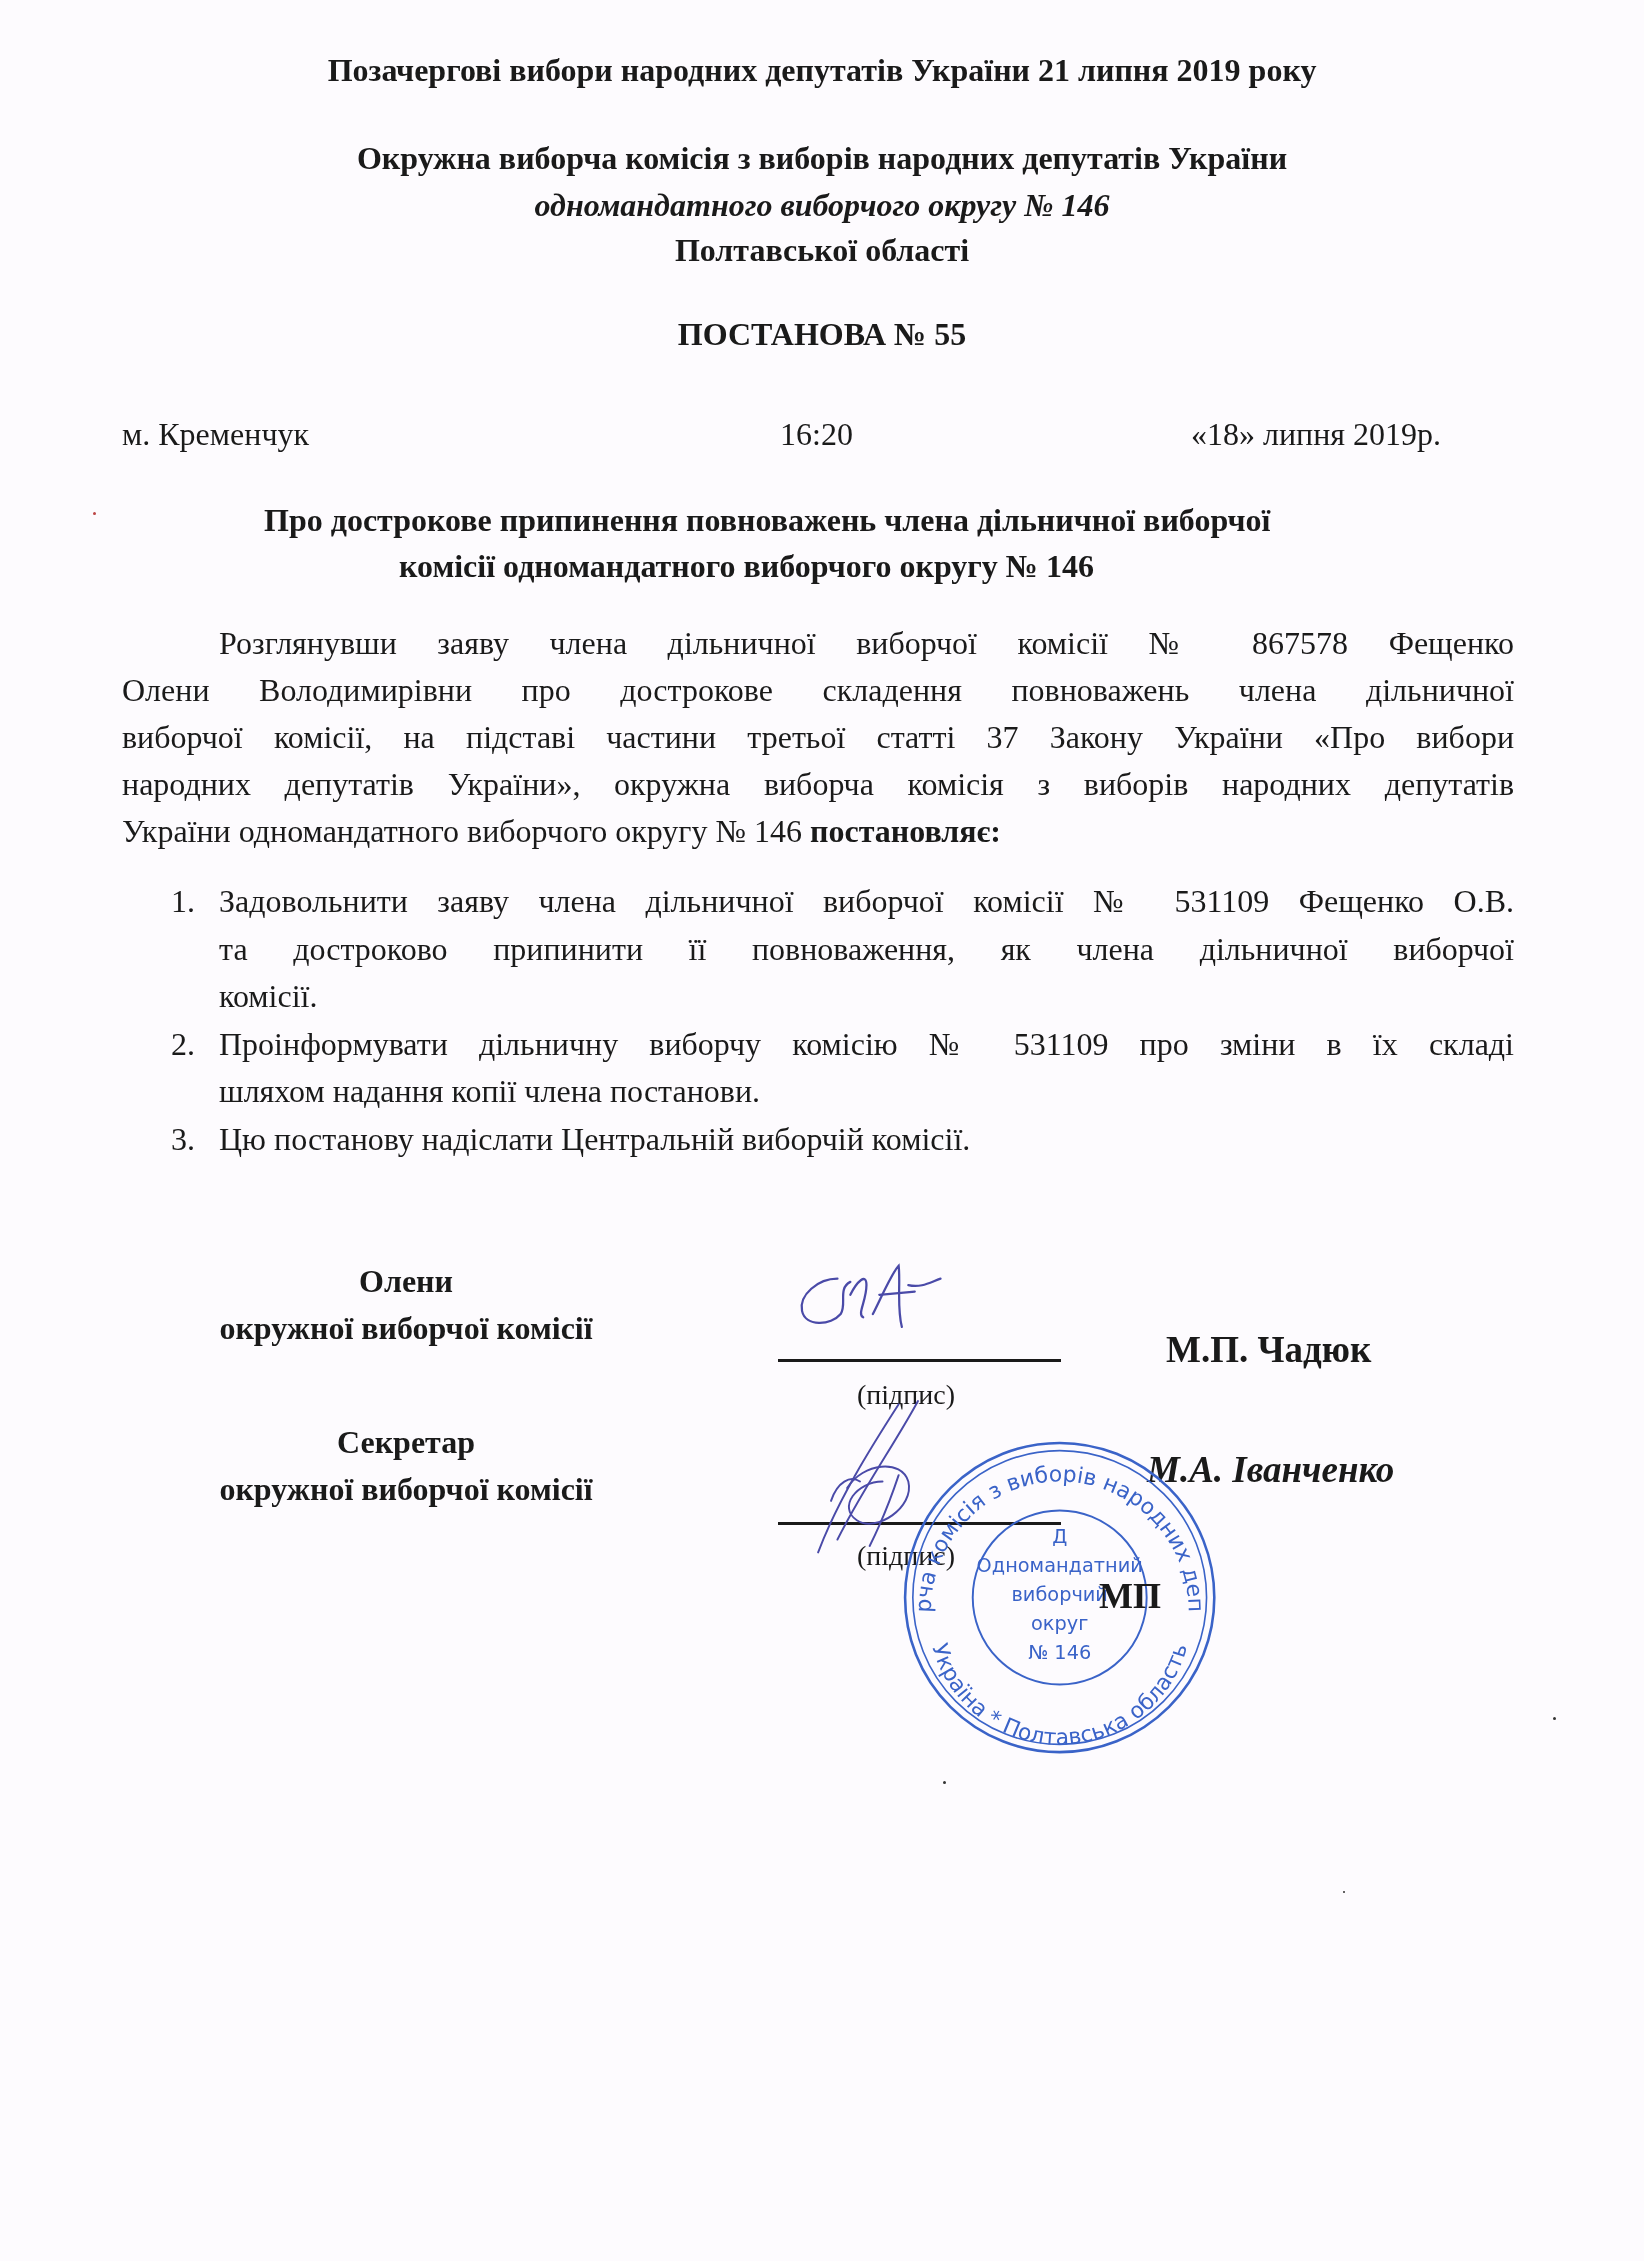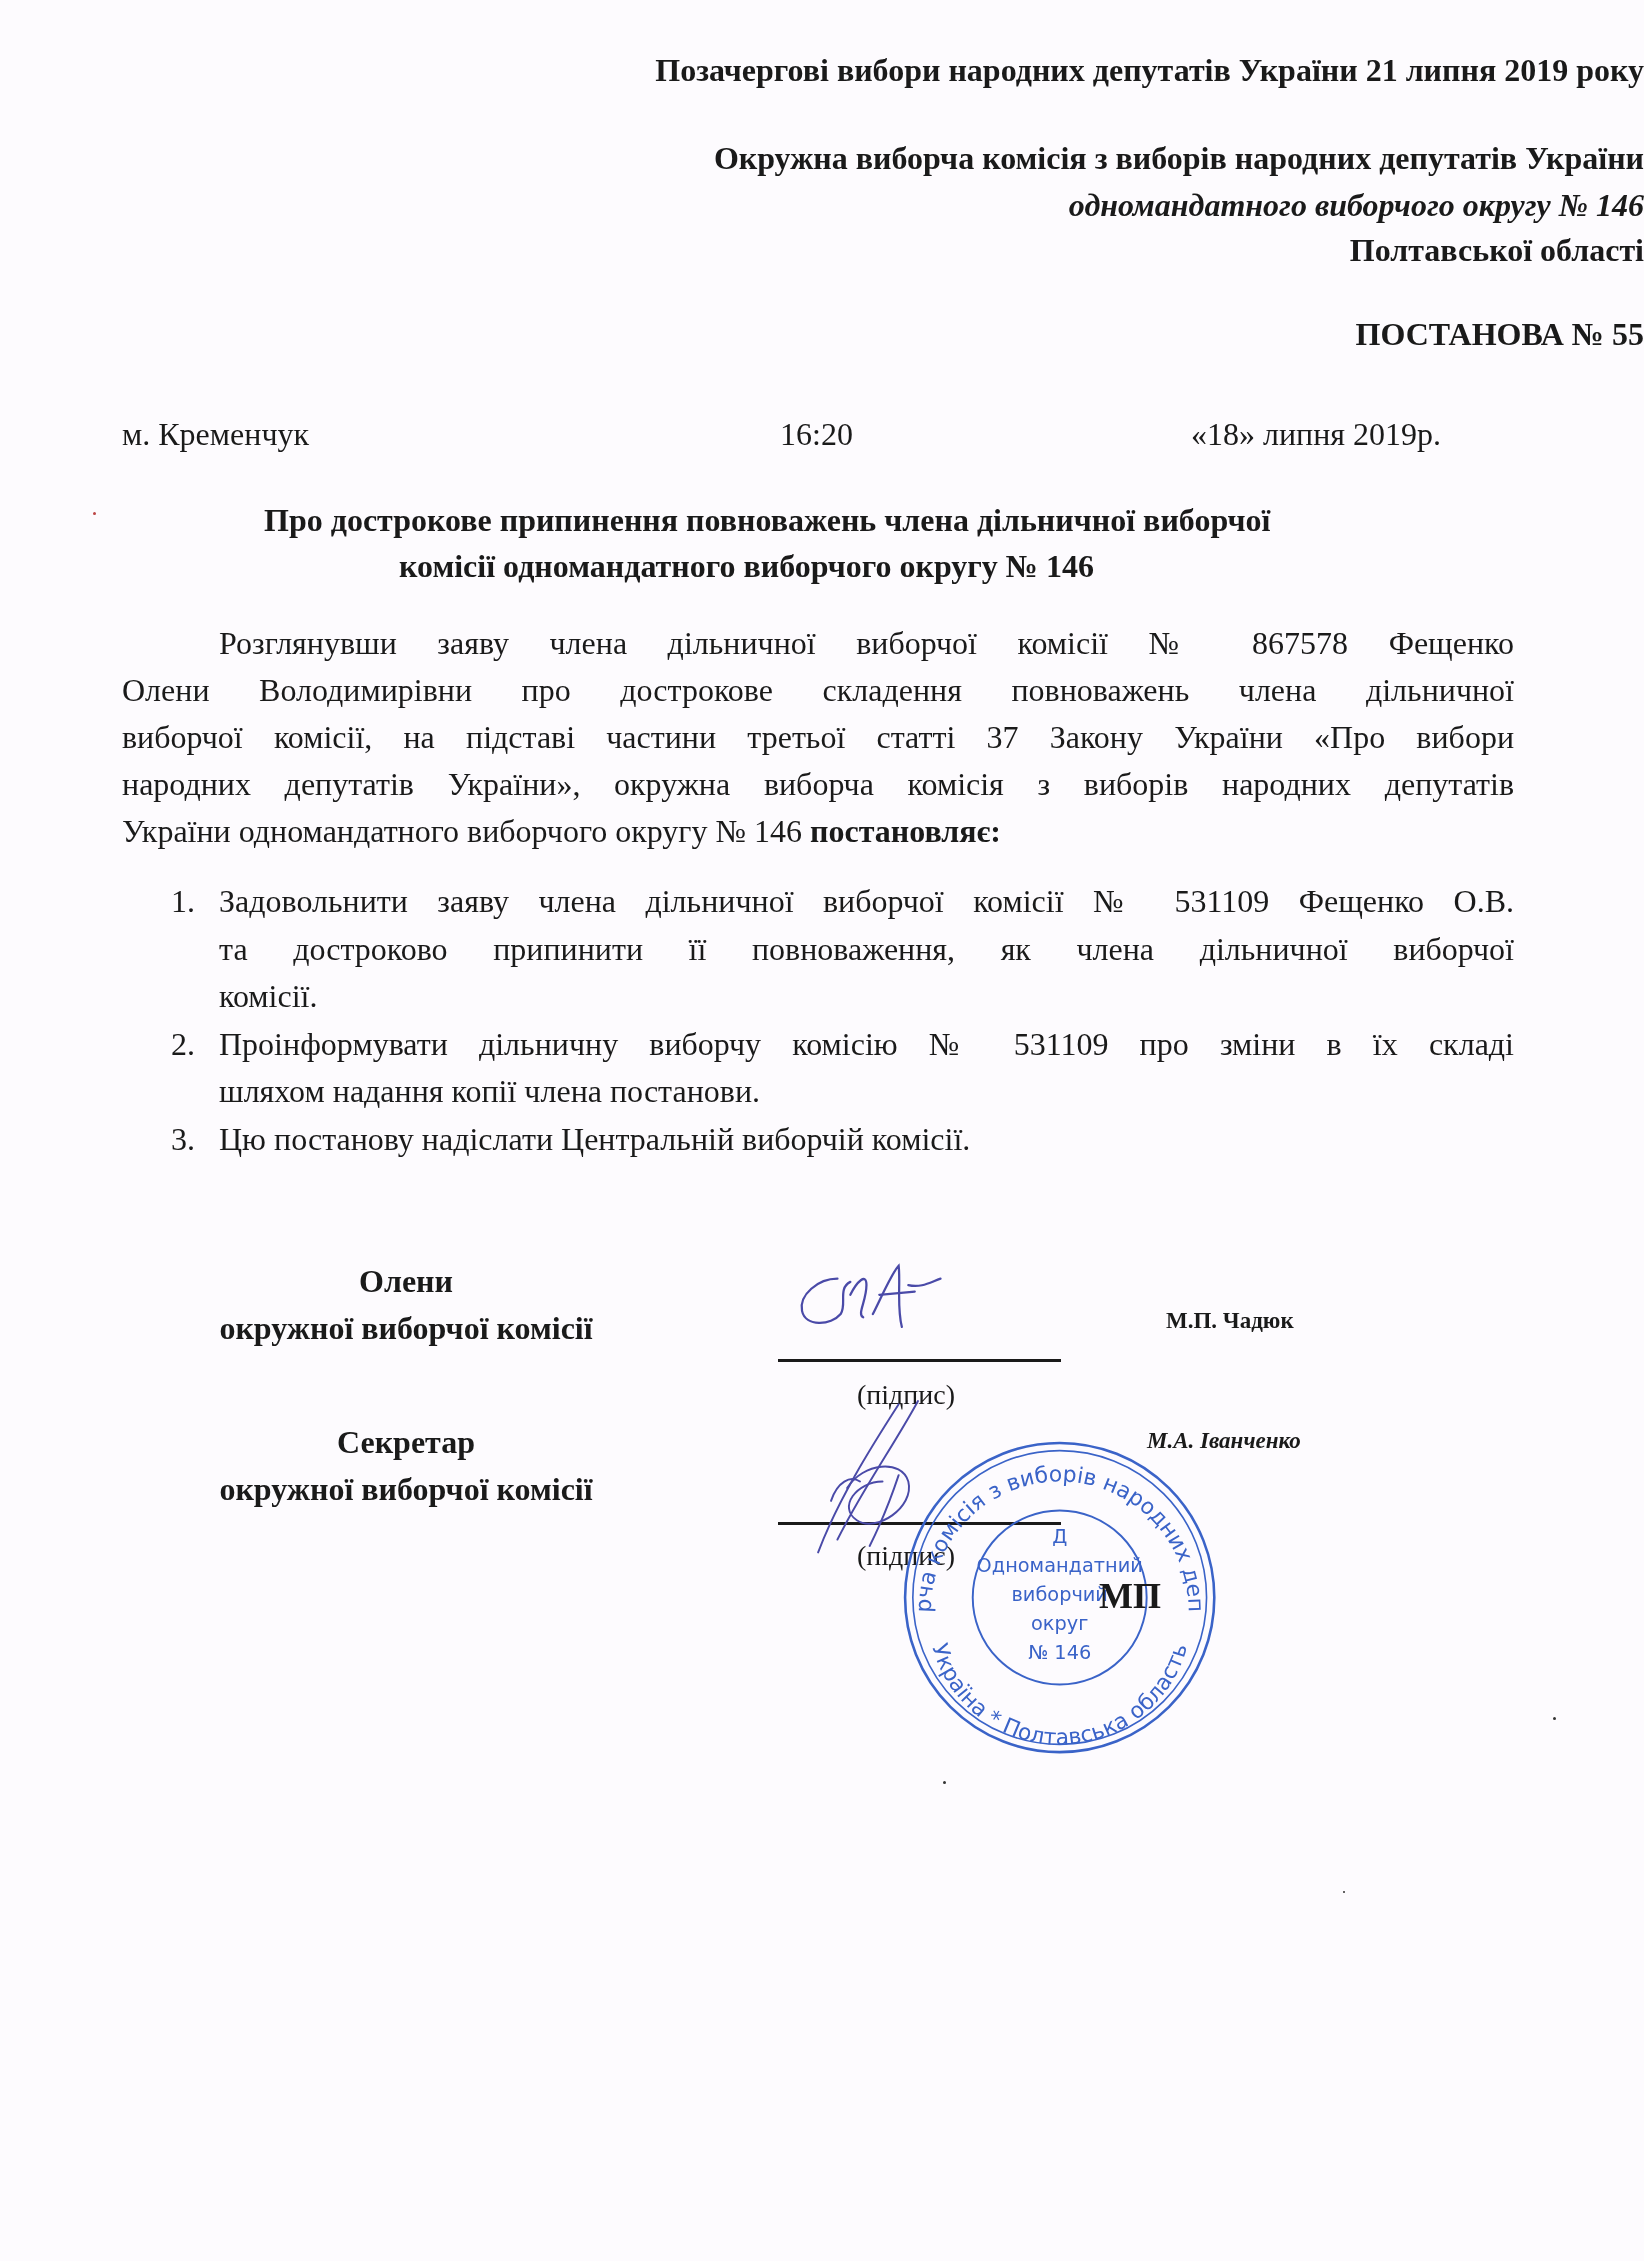--- a/index.html
+++ b/index.html
@@ -4,21 +4,21 @@
 <style>
   html, body { margin: 0; padding: 0; }
   body {
     width: 1644px; height: 2261px; position: relative; overflow: hidden;
     background: #fdfbfe;
     font-family: "Liberation Serif", "DejaVu Serif", serif;
     color: #1a1a1a;
   }
   .abs { position: absolute; white-space: nowrap; }
   .bold { font-weight: bold; }
-  .center { left: 0; width: 1644px; text-align: right; }
+  .center { left: 0; width: 1644px; text-align: center; }
   .fs-head { font-size: 32px; }
   .fs-body { font-size: 32px; }
 
   #title-line { top: 52px; }
   #committee-1 { top: 140px; }
   #committee-2 { top: 187px; font-style: italic; }
   #committee-3 { top: 232px; }
   #decree-title { top: 316px; }
 
   #place { top: 416px; left: 122px; }
@@ -53,21 +53,21 @@
   #sec-role-2 { top: 1471px; }
 
   .sig-line { position: absolute; height: 2.6px; background: #1a1a1a; left: 778px; width: 283px; }
   #head-sig-line { top: 1359px; }
   #sec-sig-line { top: 1522px; }
 
   .sig-caption { font-size: 28px; left: 857px; }
   #head-sig-caption { top: 1379px; }
   #sec-sig-caption { top: 1540px; }
 
-  .sig-name { font-size: 23px; }
+  .sig-name { font-size: 37px; margin-top: 20px; }
   #head-name { top: 1308px; left: 1166px; }
   #sec-name { top: 1428px; left: 1147px; font-style: italic; }
 
   #mp-label { top: 1575px; left: 1099px; font-size: 36px; }
 
   svg.overlay { position: absolute; left: 0; top: 0; pointer-events: none; }
   .speck { position: absolute; width: 3.2px; height: 3.2px; background: #333; border-radius: 50%; }
 </style>
 </head>
 <body>

